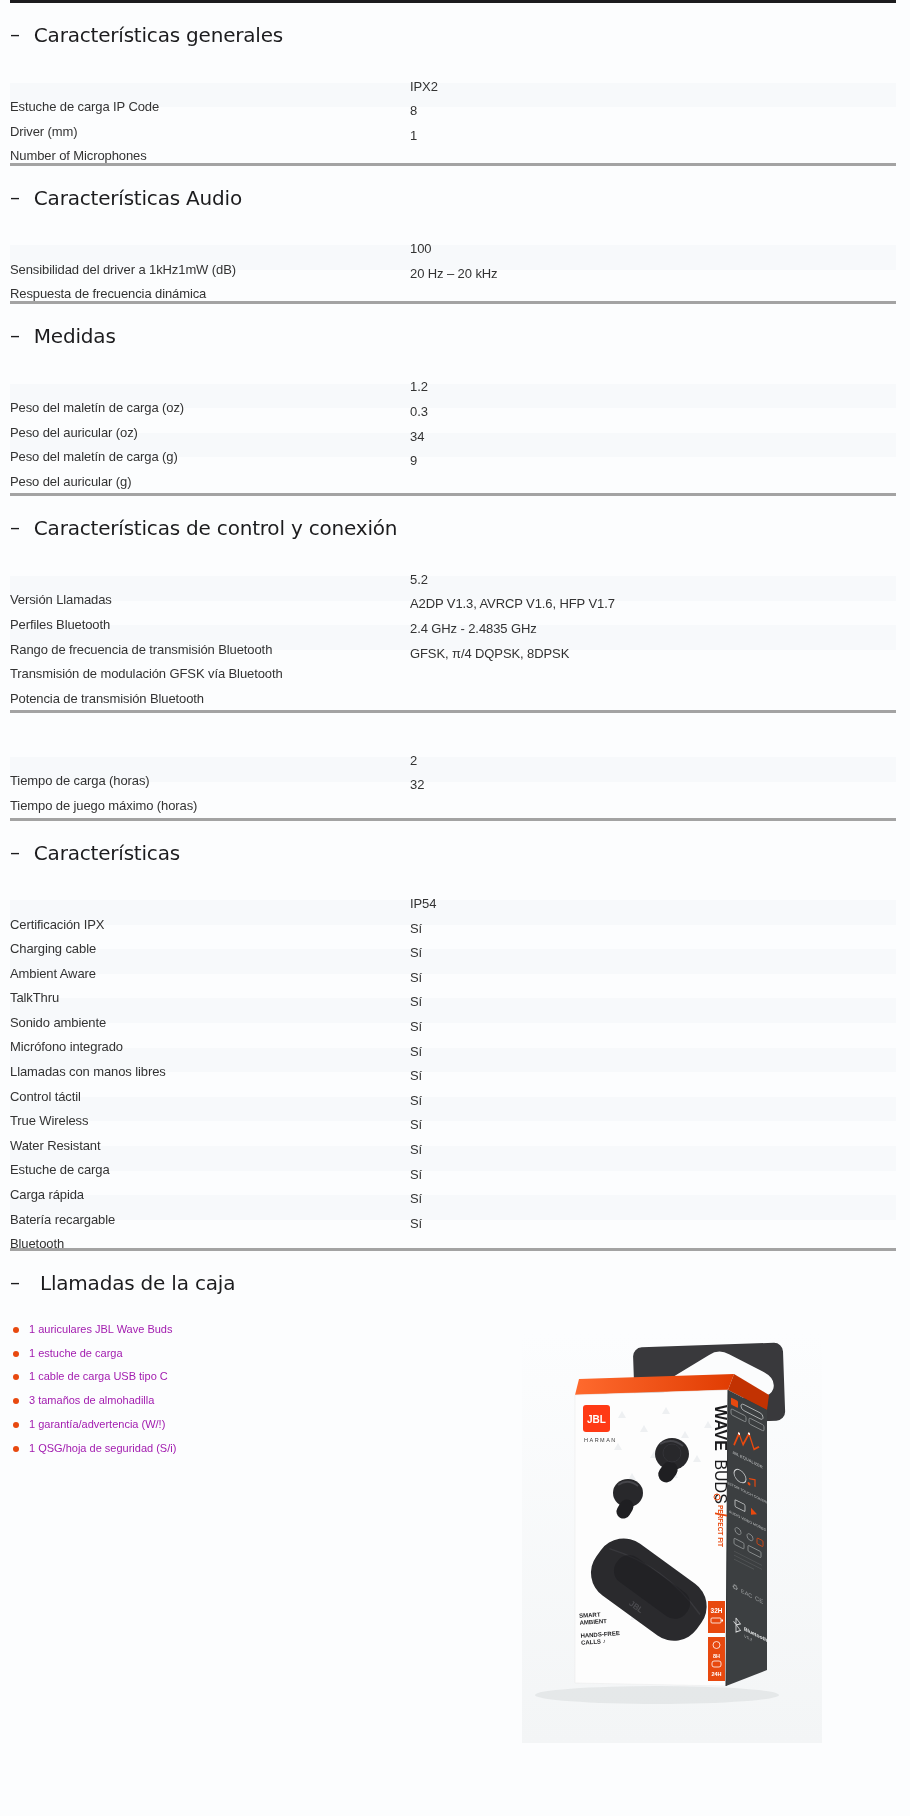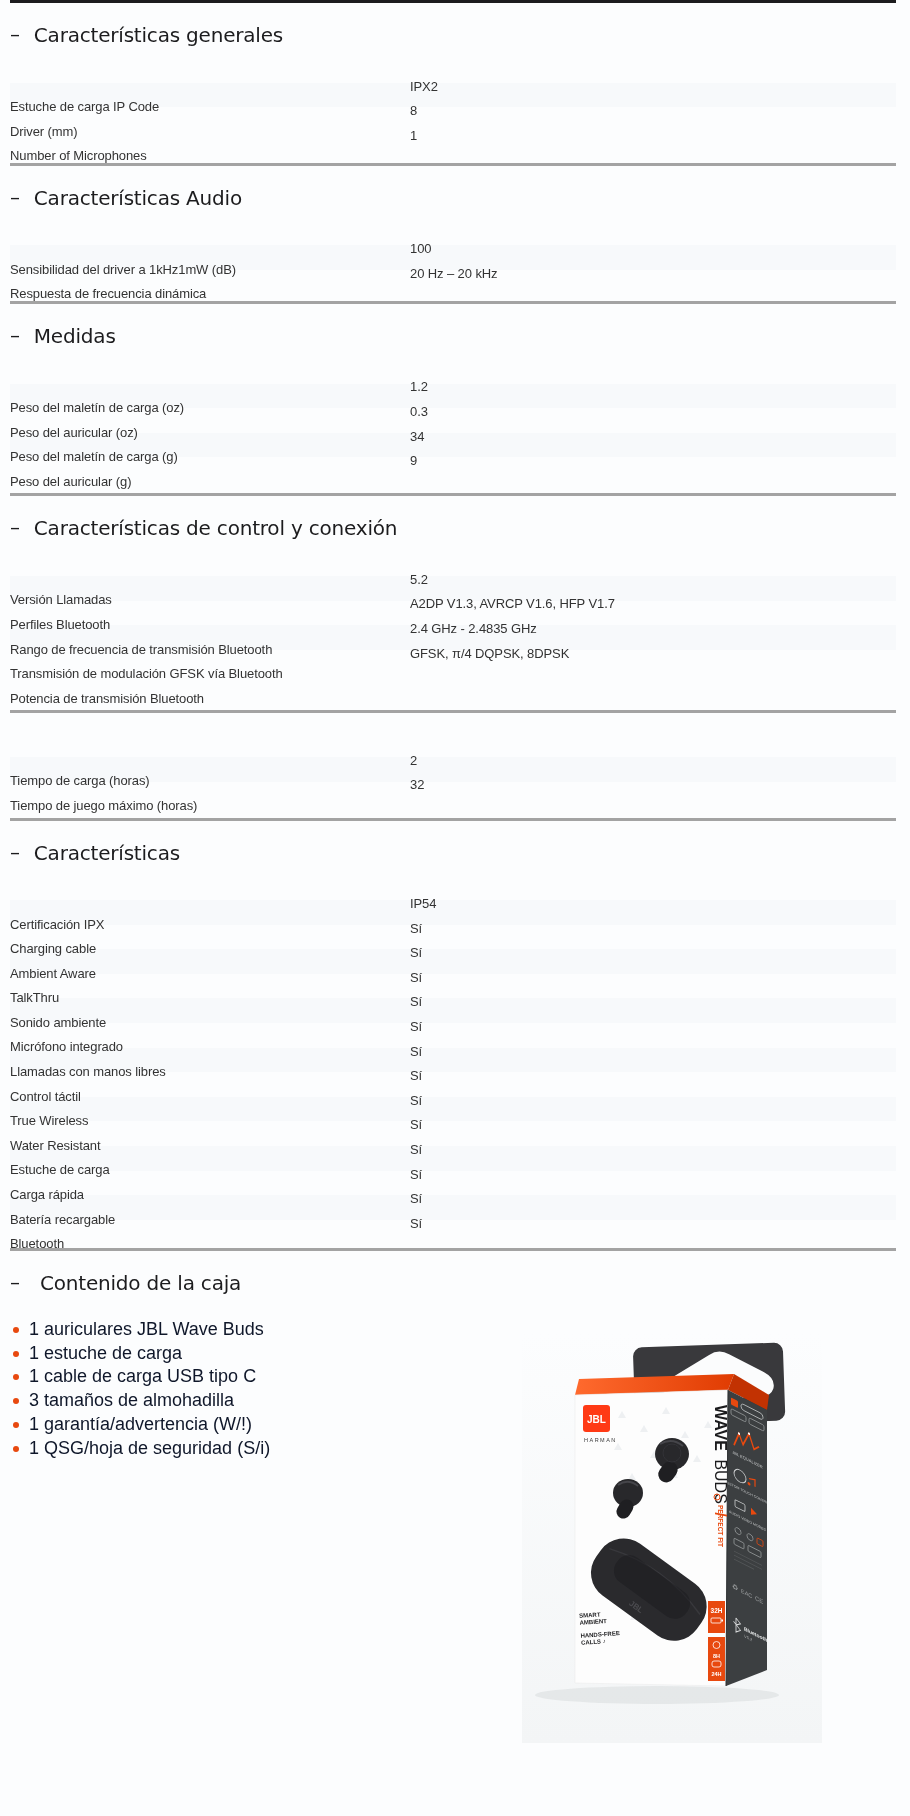--- a/index.html
+++ b/index.html
@@ -31,21 +31,21 @@
   }
   .spec-row:nth-child(even){background:rgba(90,130,150,0.03);}
   .spec-row .lab{padding-right:3px;white-space:nowrap;margin-top:41px;}
   .spec-row .val{white-space:nowrap;}
   
   .contents-section{padding:19px 0 25px;}
   .contents-flex{display:flex;align-items:flex-start;}
   .contents-list{list-style:none;margin:12px 0 0;padding:0;flex:0 0 460px;}
   .contents-list li{
     position:relative;padding-left:19px;line-height:23.8px;
-    font-size:18px;color:#0f172a;letter-spacing:0;
+    font-size:11px;color:#a21caf;letter-spacing:0;
   }
   .contents-list .dot{
     position:absolute;left:3px;top:9px;width:6px;height:6px;border-radius:50%;
     background:var(--accent,#e8490f);
   }
   .product-col{flex:1;}
   .product-img{margin:27px 0 0 52px;display:block;}
   svg text{font-family:"Liberation Sans",sans-serif;}
 </style>
 </head>
@@ -200,21 +200,21 @@
             <span class="lab">Bluetooth</span>
             <span class="val">Sí</span>
           </div>
         </div>
       </section>
     </div>
 
   <section class="spec-section contents-section">
     <h2 class="sec-title">
       <span class="dash">–</span>
-      <span>Contenido de la caja</span>
+      <span>Llamadas de la caja</span>
     </h2>
     <div class="contents-flex">
       <ul class="contents-list" id="contents-list">
           <li><span class="dot"></span><span>1 auriculares JBL Wave Buds</span></li>
           <li><span class="dot"></span><span>1 estuche de carga</span></li>
           <li><span class="dot"></span><span>1 cable de carga USB tipo C</span></li>
           <li><span class="dot"></span><span>3 tamaños de almohadilla</span></li>
           <li><span class="dot"></span><span>1 garantía/advertencia (W/!)</span></li>
           <li><span class="dot"></span><span>1 QSG/hoja de seguridad (S/i)</span></li>
         </ul>

